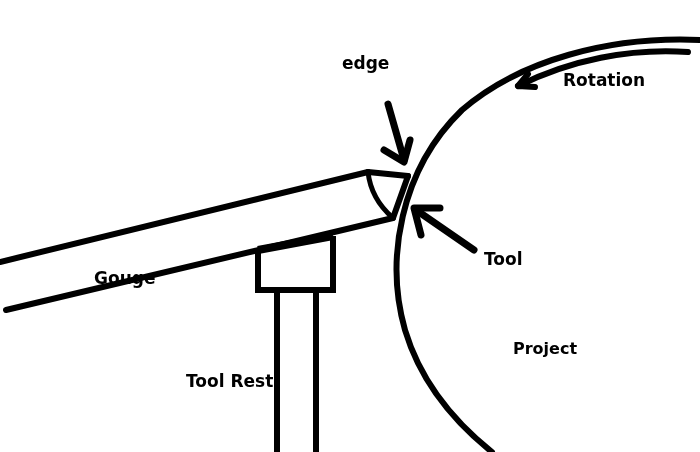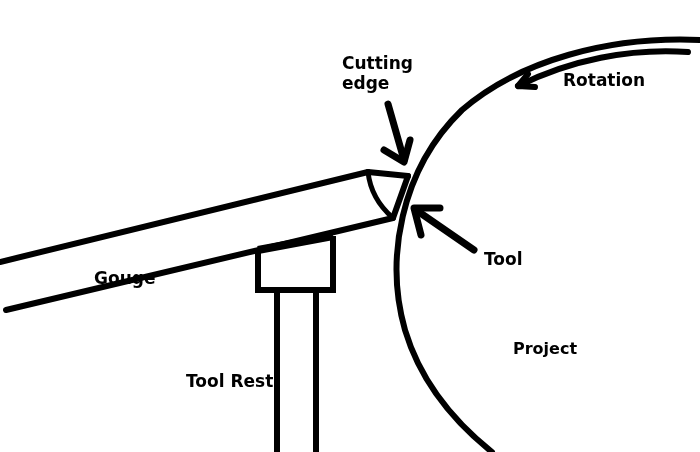--- a/index.html
+++ b/index.html
@@ -39,20 +39,19 @@
   <line x1="474" y1="250" x2="416" y2="210" stroke="#000" stroke-width="7" stroke-linecap="round"></line>
   <path d="M 440 208 L 414 208 L 421 235" fill="none" stroke="#000" stroke-width="7" stroke-linecap="round" stroke-linejoin="round"></path>
 
   <path d="M 258 250 L 258 290 L 333 290 L 333 236" fill="none" stroke="#000" stroke-width="6"></path>
   <line x1="258" y1="250" x2="333" y2="236" stroke="#000" stroke-width="8"></line>
   <line x1="277" y1="290" x2="277" y2="452" stroke="#000" stroke-width="6"></line>
   <line x1="316" y1="290" x2="316" y2="452" stroke="#000" stroke-width="6"></line>
 </svg>
 
 <div class="lbl s17" style="left:342px; top:54px;">
-  <div>Cutting</div>
   <div>edge</div>
 </div>
 <div class="lbl s17" style="left:563px; top:71px;">Rotation</div>
 <div class="lbl s17" style="left:94px; top:269px;">Gouge</div>
 <div class="lbl s17" style="left:484px; top:250px;">Tool</div>
 <div class="lbl s17" style="left:186px; top:372px;text-align:center;">Tool Rest</div>
 <div class="lbl s20" style="left:513px; top:340px;">Project</div>
 
 </body></html>

